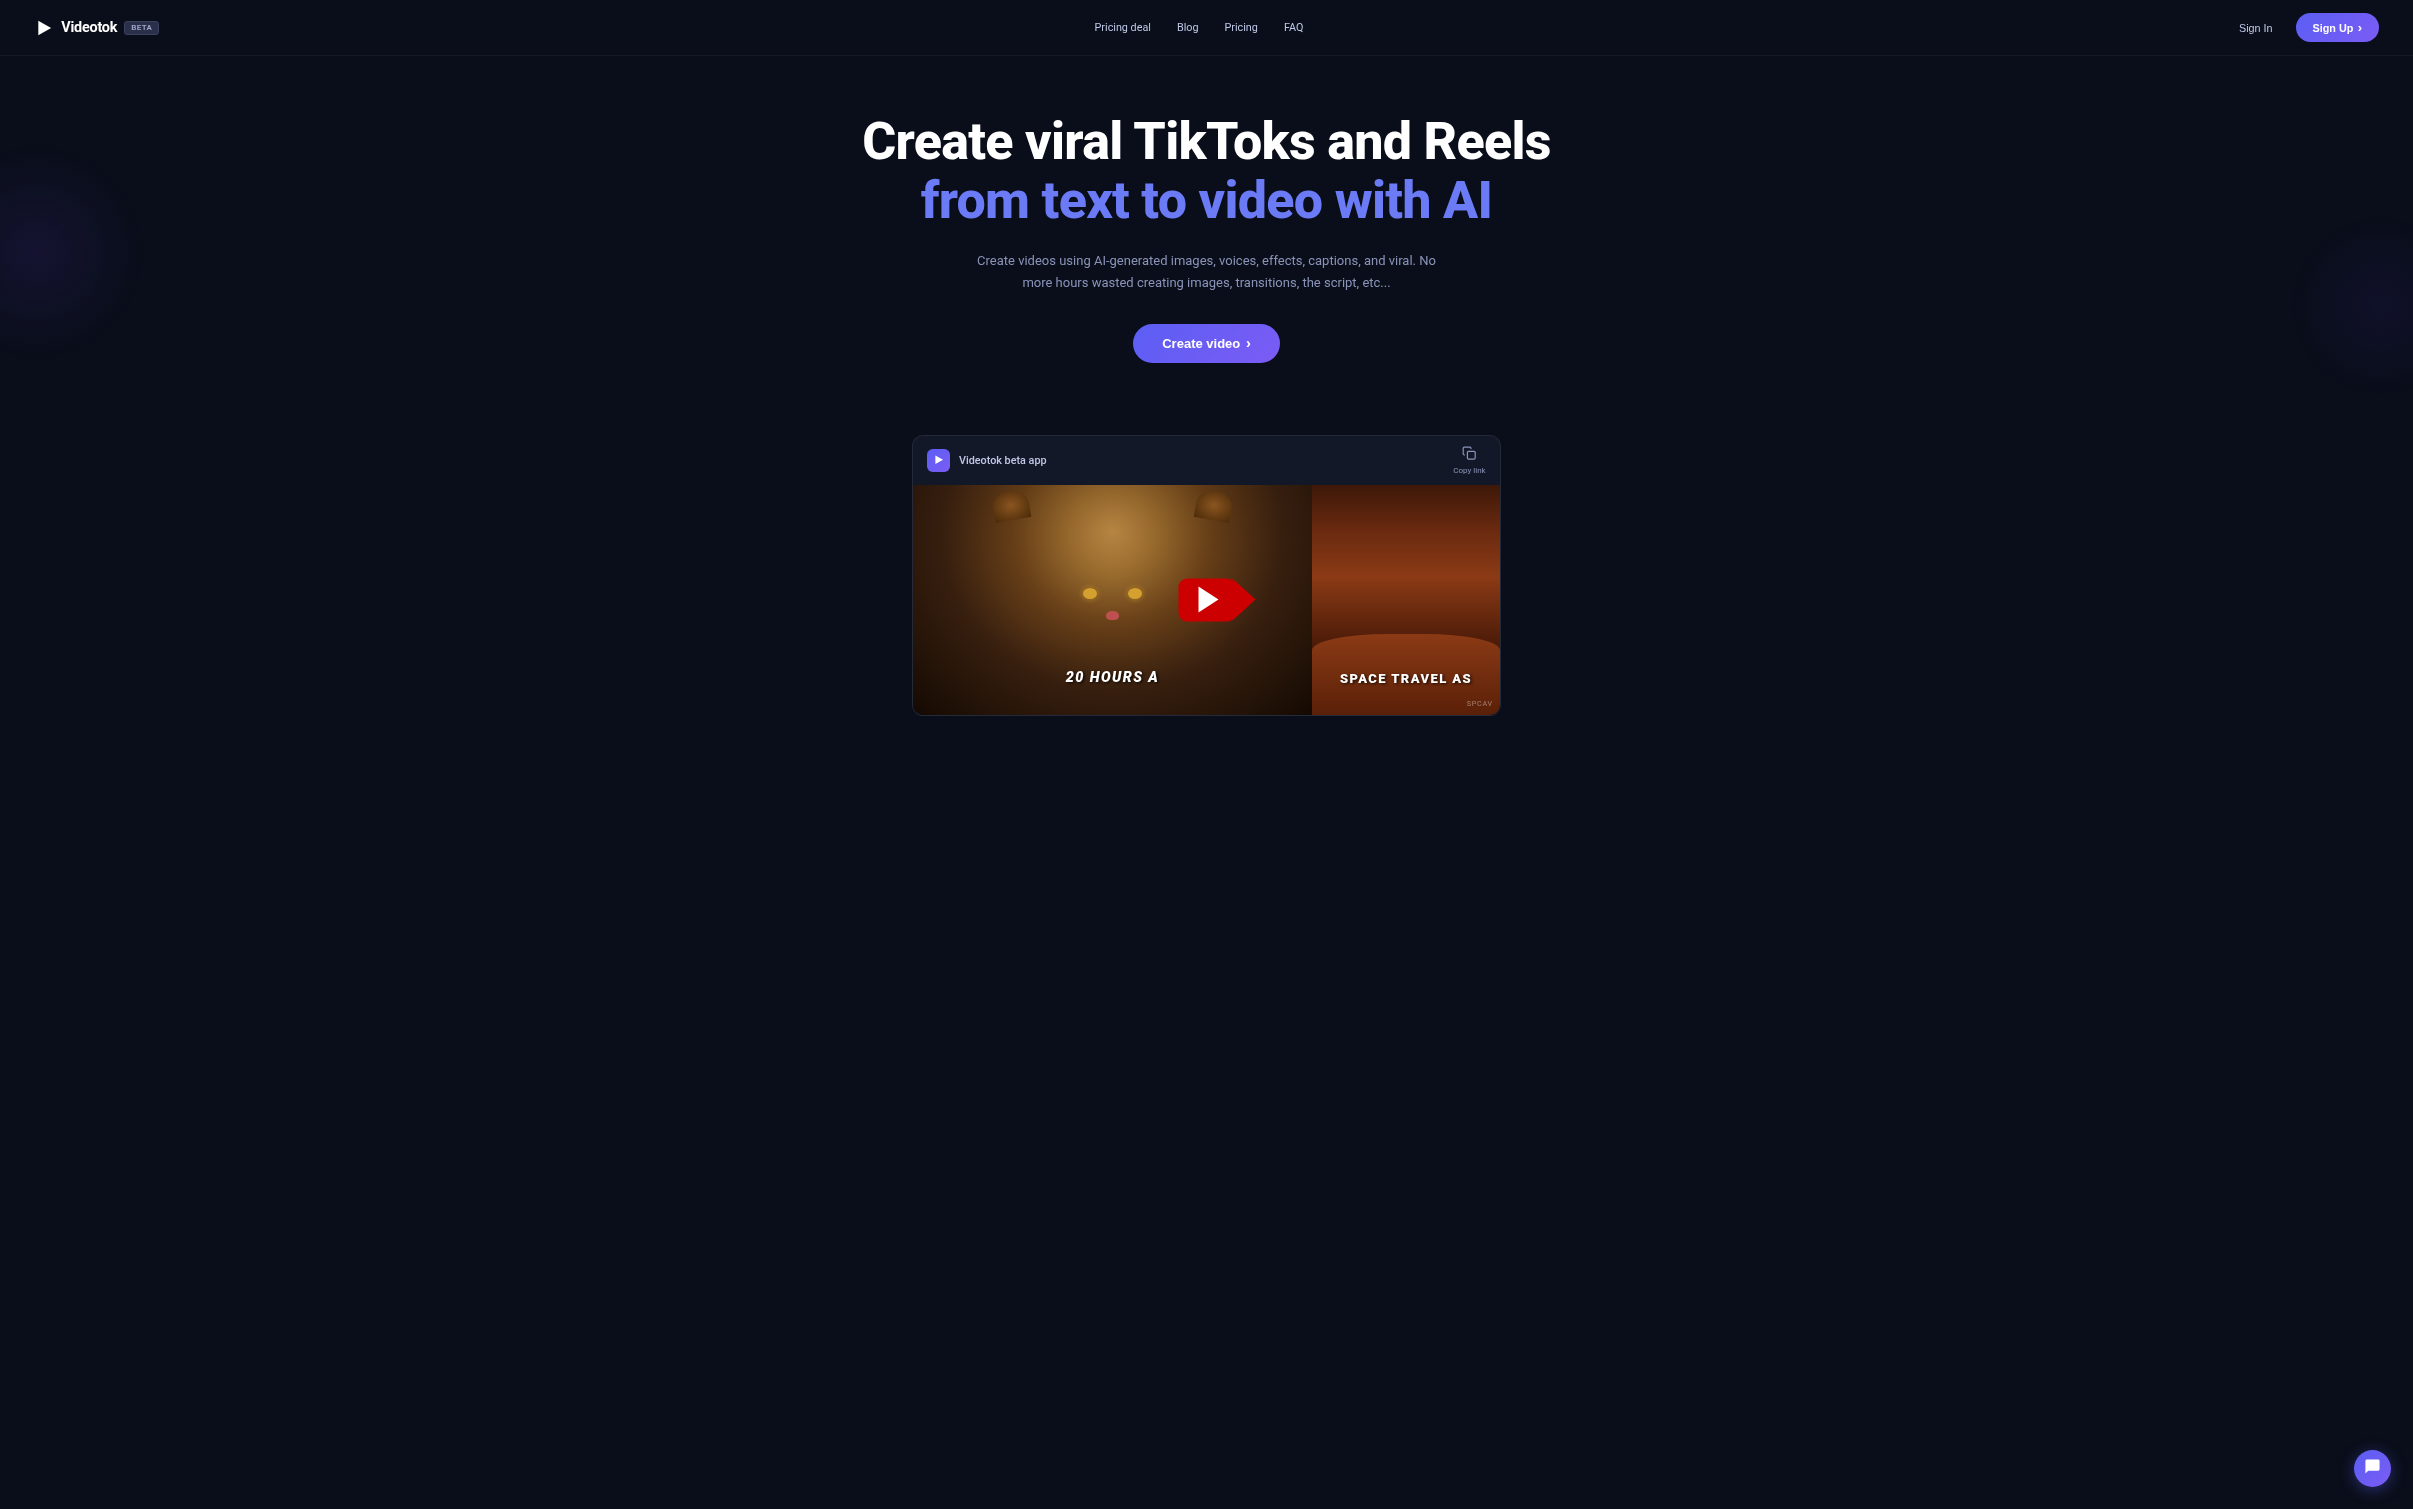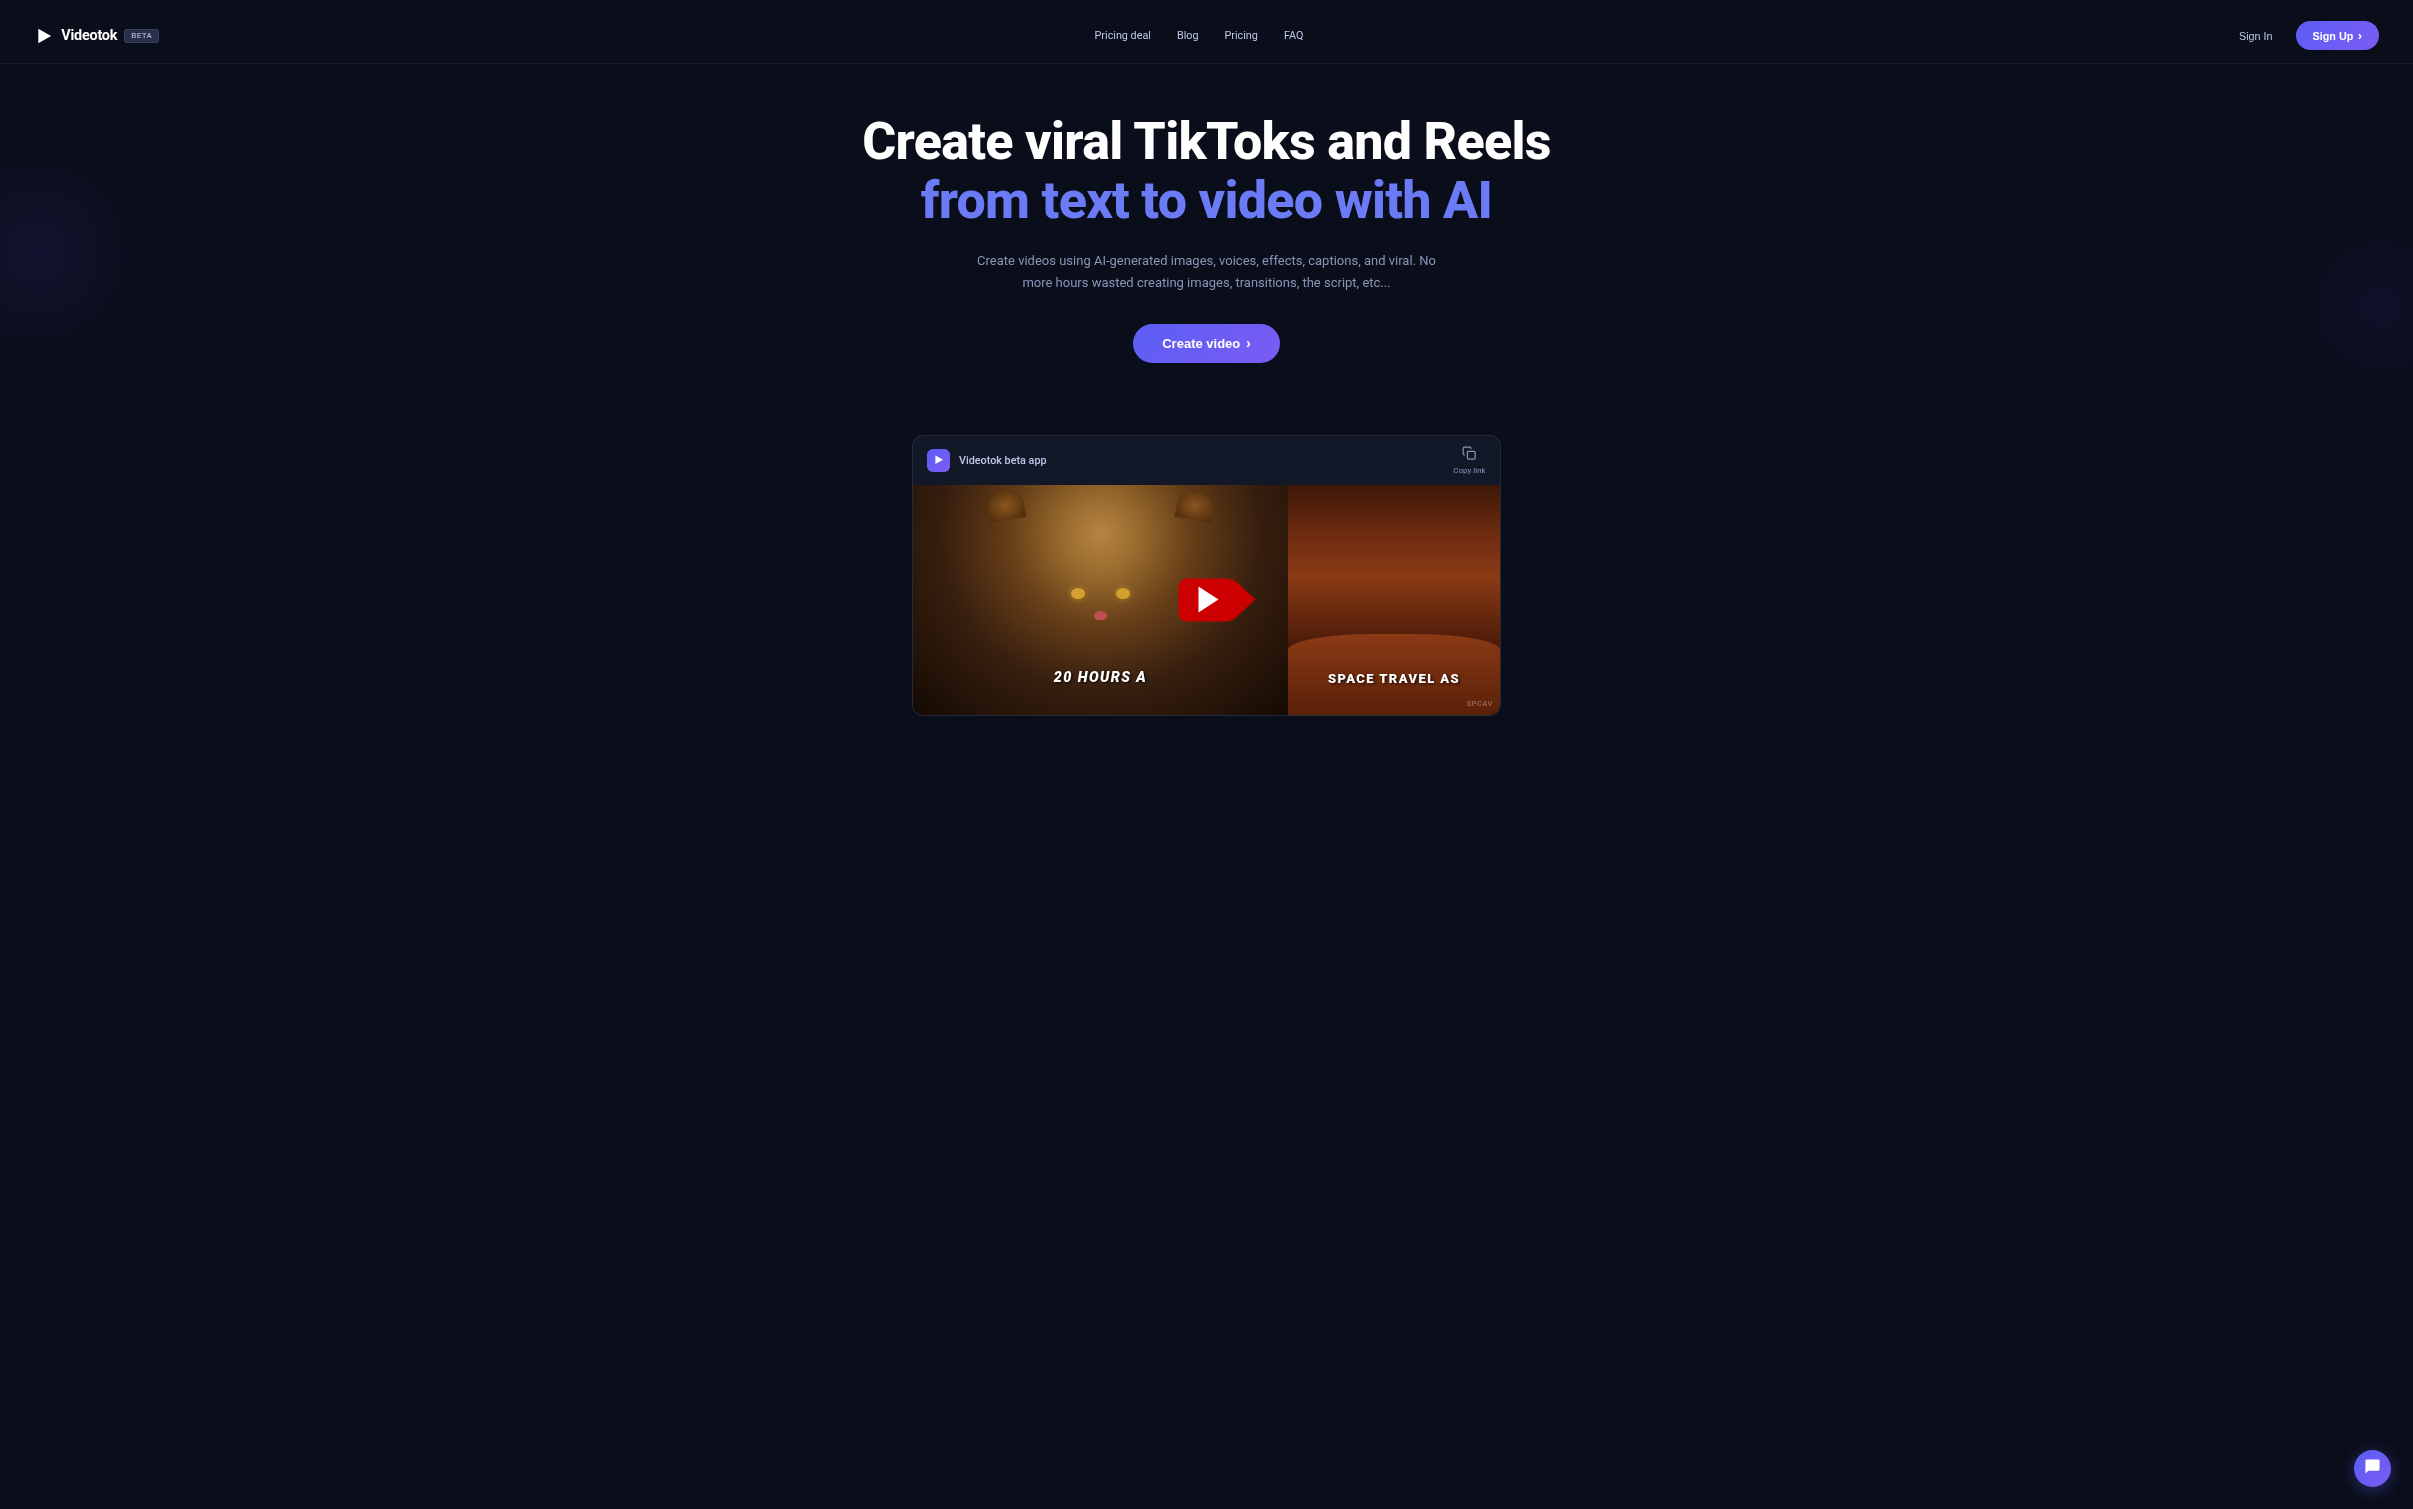--- a/index.html
+++ b/index.html
@@ -17,21 +17,21 @@
     }
 
     
     .navbar {
       display: flex;
       align-items: center;
       justify-content: space-between;
       padding: 13px 34px;
       background-color: #0a0e1a;
       position: sticky;
-      top: 8px;
+      top: 0;
       z-index: 100;
       border-bottom: 0.7px solid rgba(255,255,255,0.05);
     }
 
     .navbar-left {
       display: flex;
       align-items: center;
       gap: 7.2px;
     }
 
@@ -335,21 +335,21 @@
     .play-triangle {
       width: 0;
       height: 0;
       border-left: 20px solid #ffffff;
       border-top: 13px solid transparent;
       border-bottom: 13px solid transparent;
       margin-left: 4.3px;
     }
 
     .video-right-panel {
-      width: 212px;
+      width: 188px;
       position: relative;
       overflow: hidden;
     }
 
     
     .mars-scene {
       width: 100%;
       height: 100%;
       background: radial-gradient(ellipse at 50% 30%, #8b4020 0%, #5a2510 30%, #2a1205 60%, #0f0804 100%);
       position: relative;

